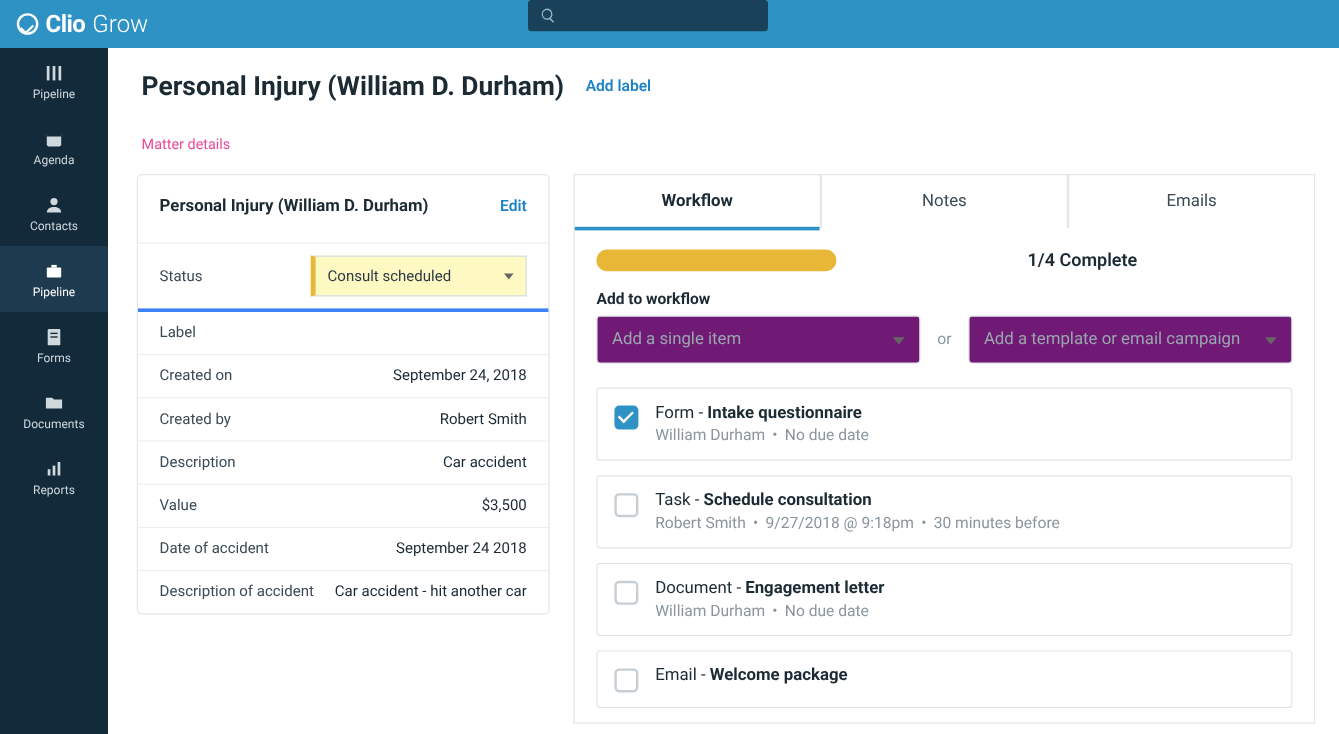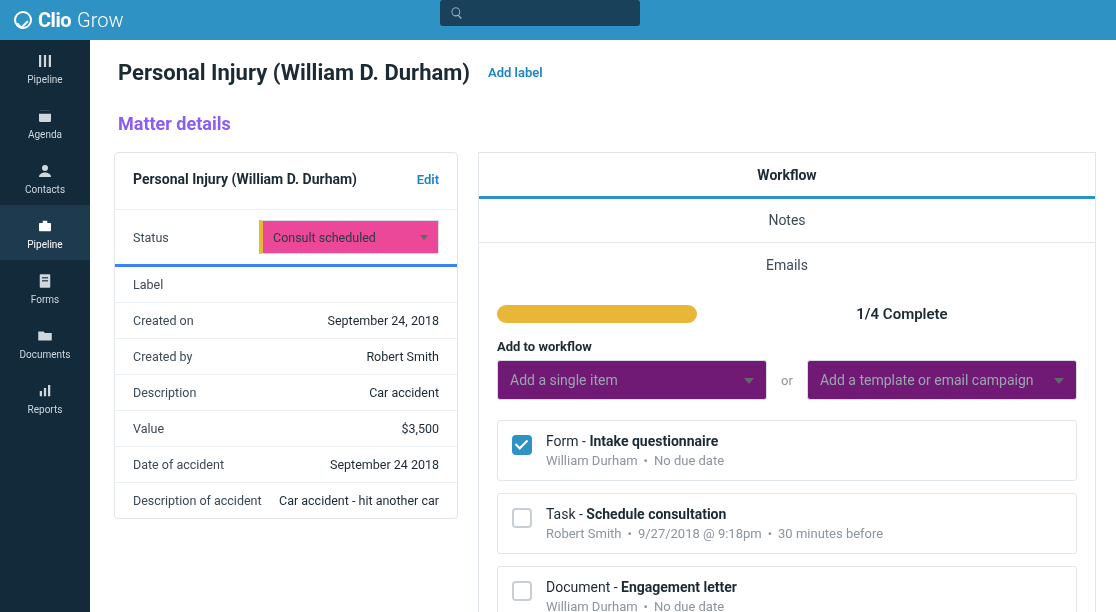--- a/index.html
+++ b/index.html
@@ -15,35 +15,35 @@
 .searchbox svg { width: 14px; height: 14px; fill: #9fb7c6; }
 .shell { display: flex; flex: 1; overflow: hidden; }
 .sidebar { width: 90px; background: #132a3a; display: flex; flex-direction: column; }
 .sidebar-item { color: #cfd8dd; text-align: center; padding: 12px 4px 10px; font-size: 10px; cursor: pointer; }
 .sidebar-item.active { background: #1e3a4f; color: #fff; }
 .sidebar-item .icon { display: block; width: 18px; height: 18px; margin: 0 auto 4px; }
 .main { flex: 1; background: #fff; overflow: auto; }
 .page-head { padding: 20px 28px 0; display: flex; align-items: center; gap: 18px; }
 .page-title { font-size: 22px; font-weight: 700; color: #1b2a33; }
 .add-label { color: #1c84c6; font-size: 13px; font-weight: 600; }
-.section-title { padding: 28px 28px 10px; font-size: 18px; font-weight: 700; color: #8b5cf6; }
+.section-title { padding: 28px 28px 10px; font-size: 12px; font-weight: 400; color: #ec4899; }
 .cols { display: flex; gap: 20px; padding: 8px 0 0 24px; align-items: flex-start; }
 .card { border: 1px solid #e1e6ea; border-radius: 4px; }
 .details-card { width: 344px; padding: 0; }
 .details-head { display: flex; align-items: center; justify-content: space-between; padding: 18px 18px 22px; }
 .details-head h3 { font-size: 14px; font-weight: 700; color: #1b2a33; }
 .edit-link { color: #1c84c6; font-size: 13px; font-weight: 600; cursor: pointer; }
 .detail-row { display: flex; justify-content: space-between; align-items: center; padding: 10px 18px; border-top: 1px solid #eceff2; font-size: 12.5px; }
 .detail-row:first-of-type { border-top: 3px solid #3b82f6; }
 .detail-label { color: #3b4a55; }
 .detail-value { color: #1b2a33; text-align: right; }
-.status-select { display: inline-flex; align-items: center; border: 1px solid #d7dde2; border-left: 4px solid #e8b738; height: 34px; padding: 0 30px 0 10px; font-size: 12.5px; color: #2b3a44; position: relative; min-width: 180px; background: #ec4899; }
+.status-select { display: inline-flex; align-items: center; border: 1px solid #d7dde2; border-left: 4px solid #e8b738; height: 34px; padding: 0 30px 0 10px; font-size: 12.5px; color: #2b3a44; position: relative; min-width: 180px; background: #fef9c3; }
 .status-select::after { content: ""; position: absolute; right: 10px; top: 14px; border-left: 4px solid transparent; border-right: 4px solid transparent; border-top: 5px solid #666; }
 .right-col { flex: 1; padding-right: 20px; }
-.tabs { display: flex; flex-direction: column; }
+.tabs { display: flex; }
 .tab { flex: 1; text-align: center; padding: 14px 0; border: 1px solid #e1e6ea; border-bottom: none; font-size: 14px; color: #3b4a55; cursor: pointer; background: #fff; }
 .tab.active { font-weight: 700; color: #1b2a33; position: relative; }
 .tab.active::after { content: ""; position: absolute; left: 0; right: 0; bottom: -2px; height: 3px; background: #2f92c4; }
 .workflow-panel { border: 1px solid #e1e6ea; border-top: none; padding: 18px 18px 0; }
 .progress-row { display: flex; align-items: center; gap: 30px; margin-bottom: 16px; }
 .progress-bar { width: 200px; height: 18px; background: #e8b738; border-radius: 10px; }
 .progress-text { font-size: 15px; font-weight: 600; color: #1b2a33; flex: 1; text-align: center; }
 .add-label-txt { font-size: 13px; font-weight: 700; color: #1b2a33; margin-bottom: 6px; }
 .add-row { display: flex; align-items: center; gap: 14px; margin-bottom: 20px; }
 .select-box { border: 1px solid #d7dde2; border-radius: 3px; height: 40px; display: flex; align-items: center; padding: 0 34px 0 12px; color: #9aa6ae; font-size: 14px; position: relative; background: #701a75; }

